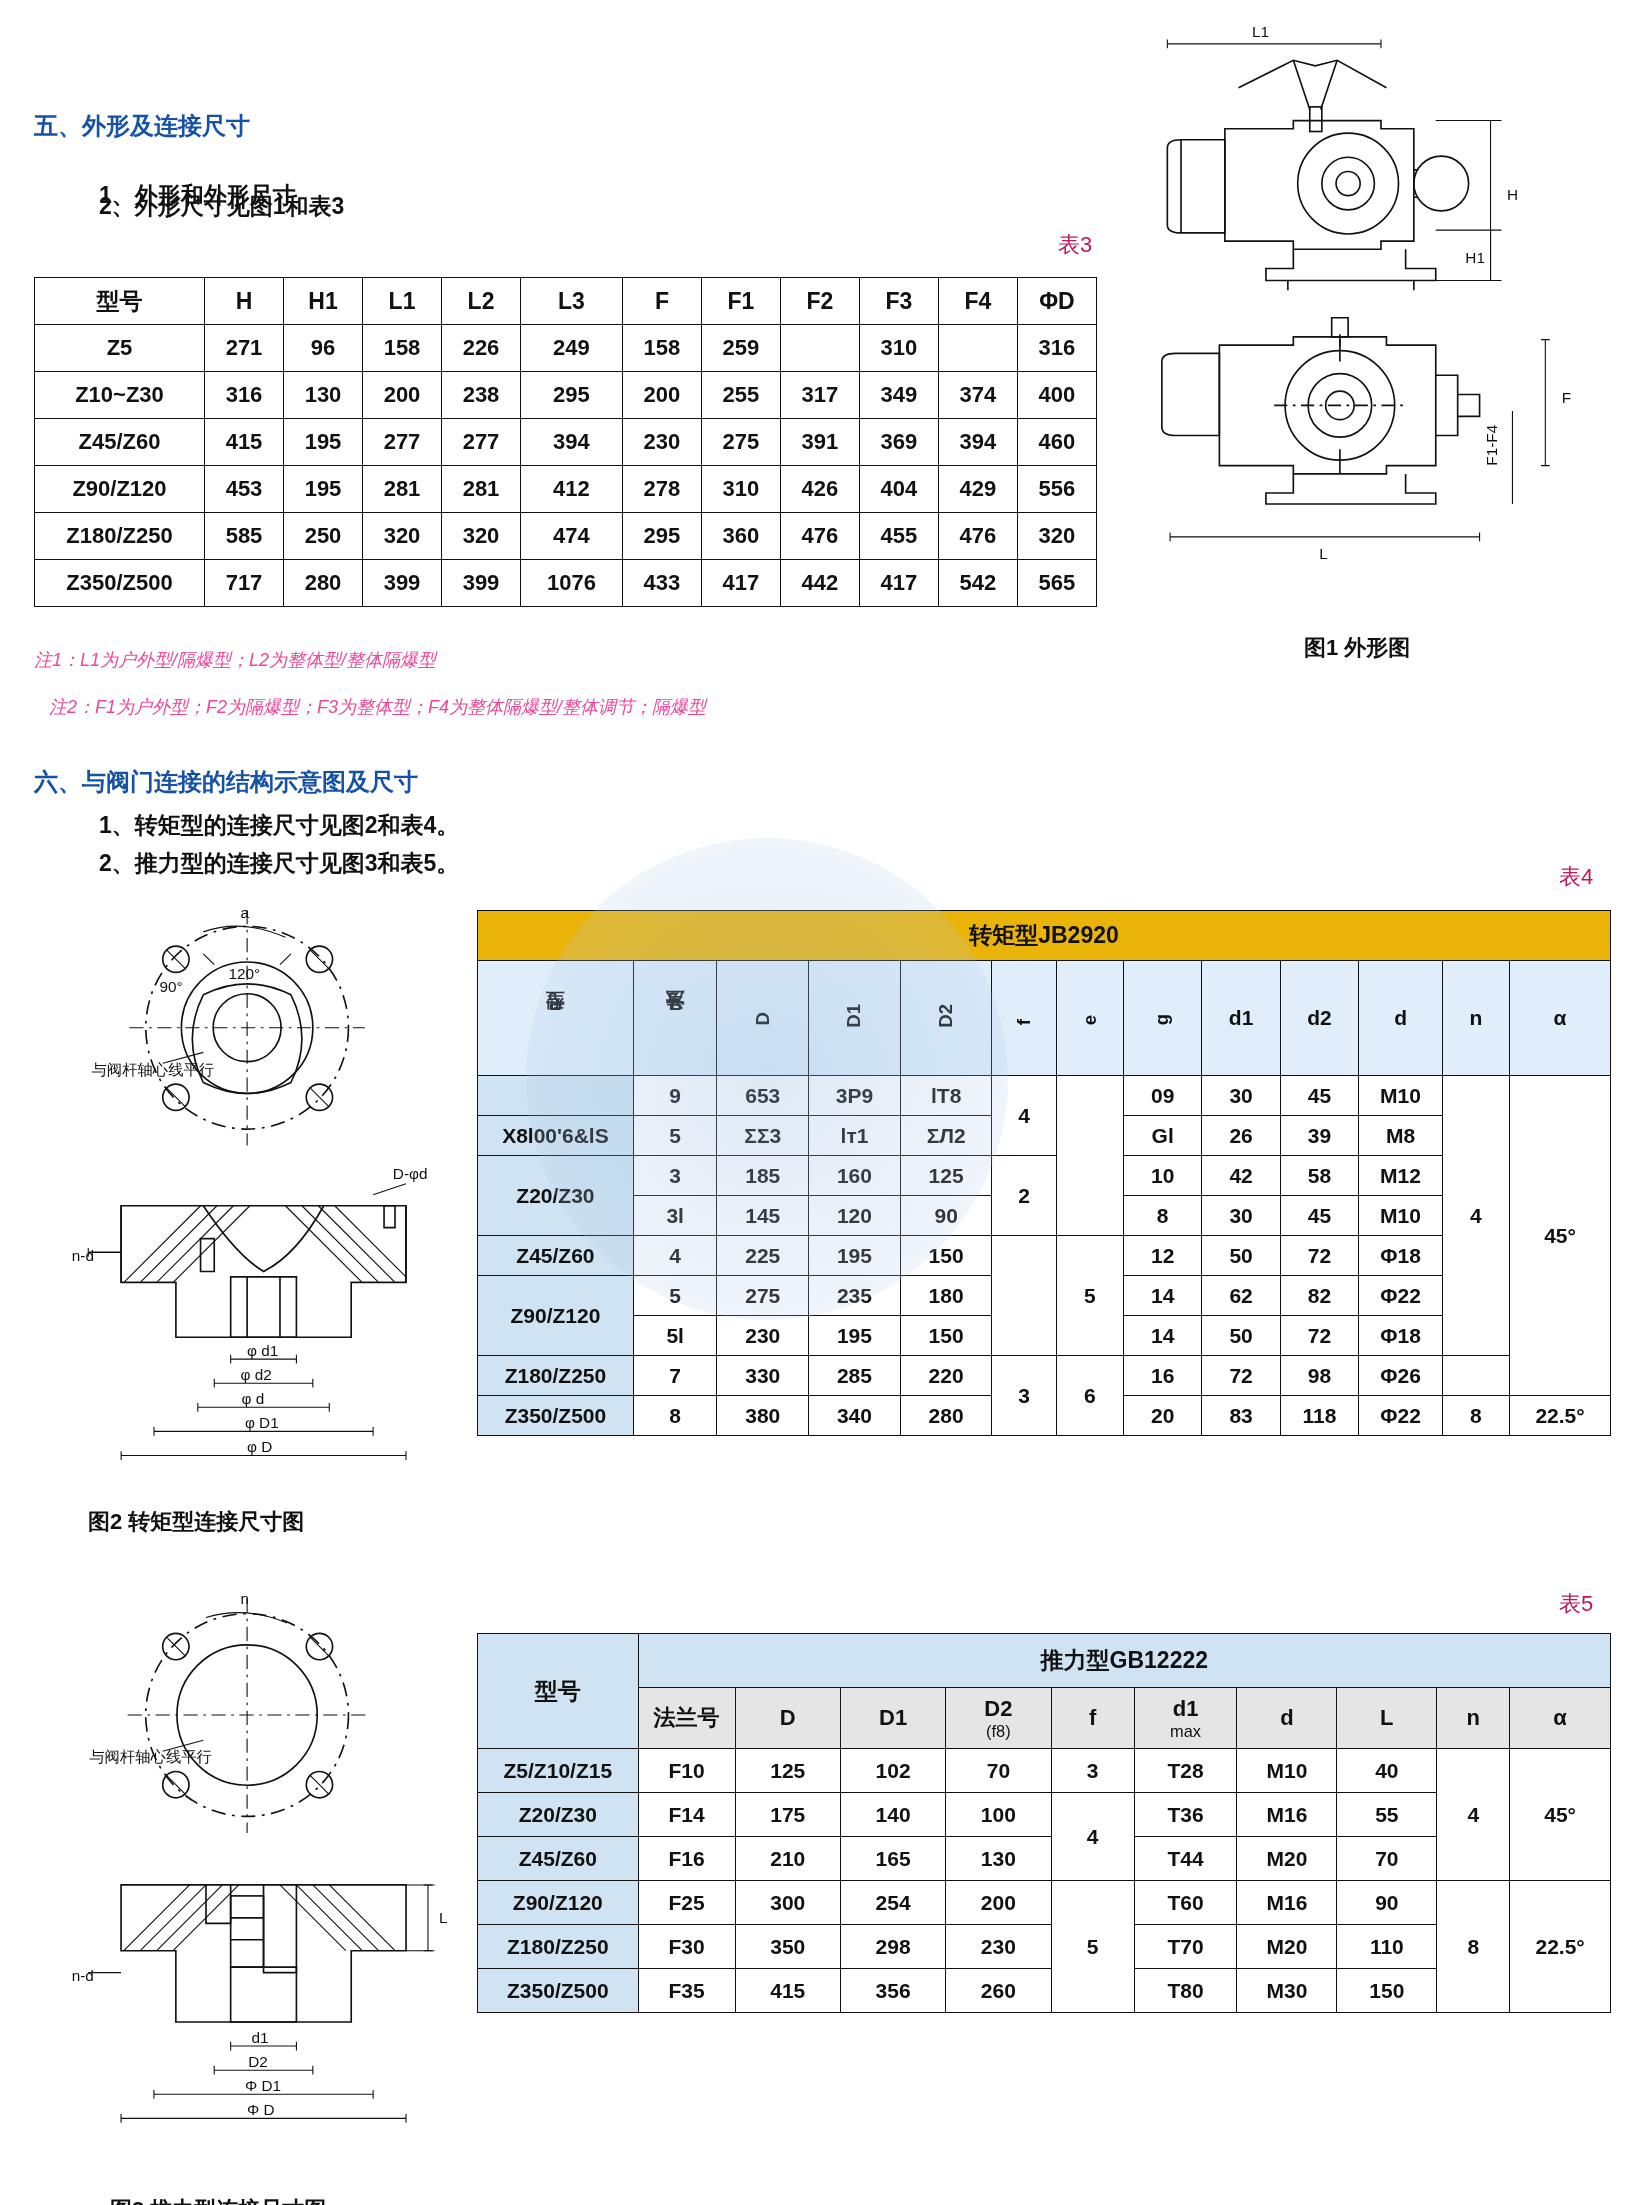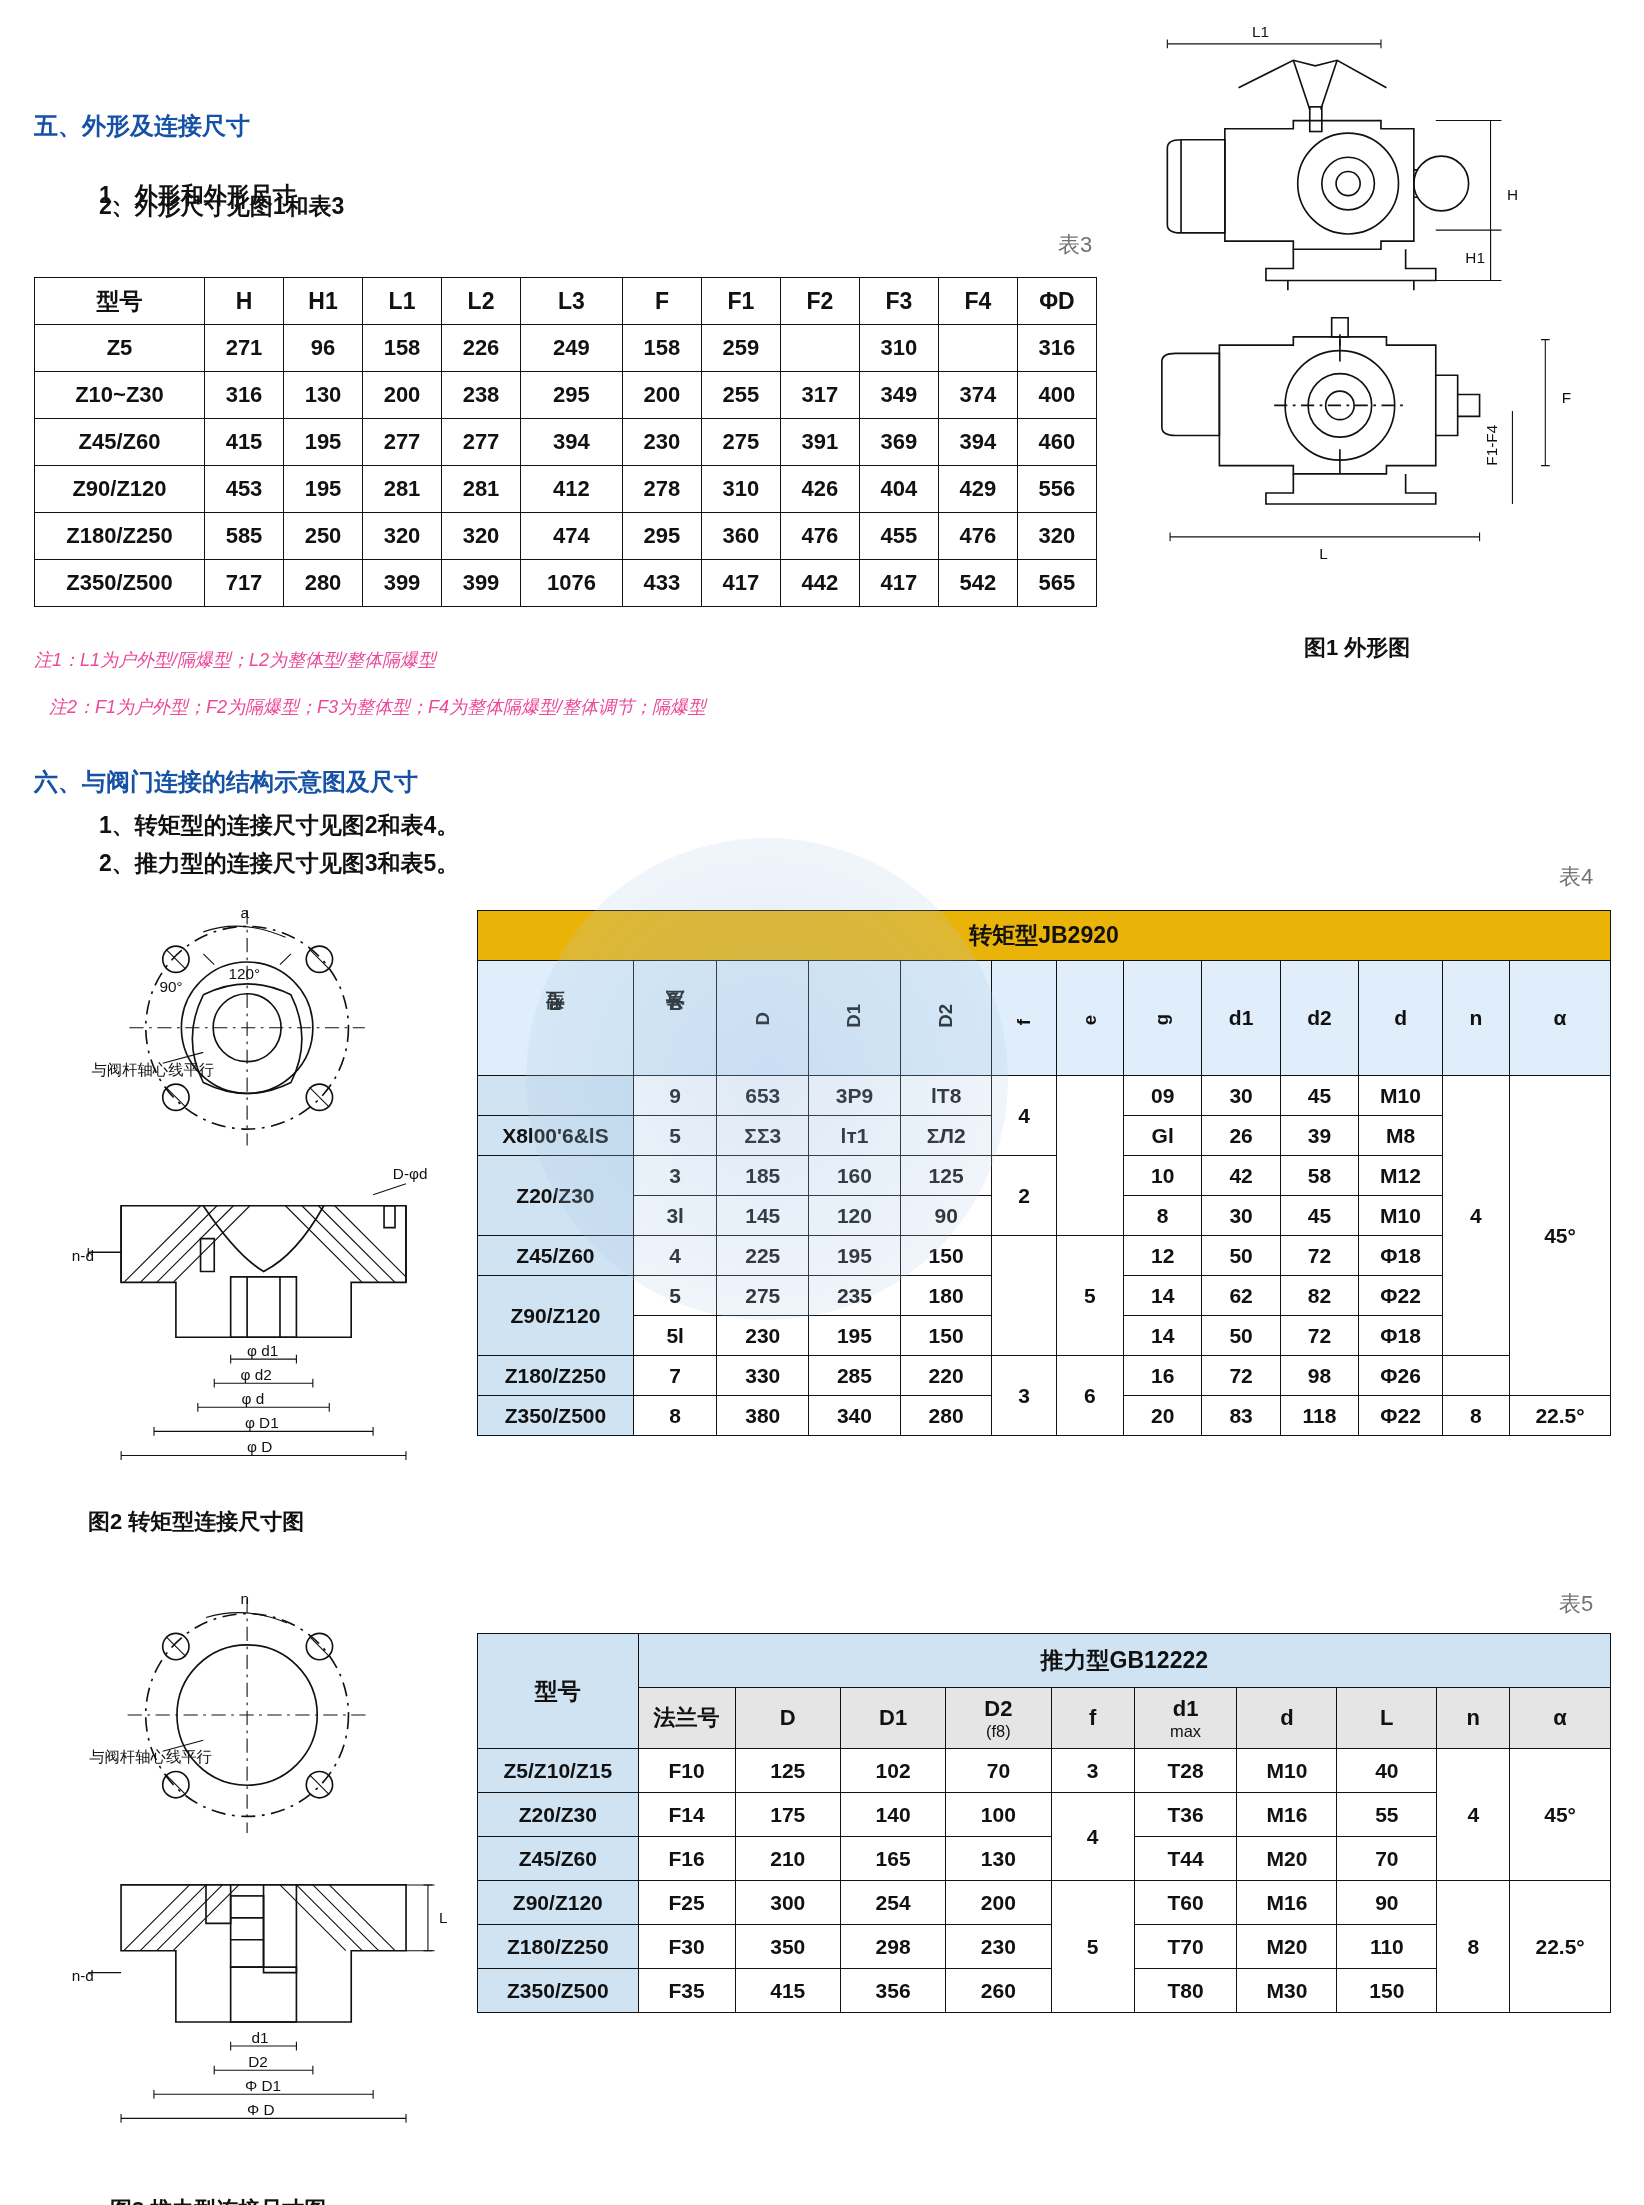--- a/index.html
+++ b/index.html
@@ -26,21 +26,21 @@
     white-space:nowrap;
   }
   .sub-line{
     position:absolute;font-size:23px;font-weight:bold;color:#111;
     white-space:nowrap;
   }
   .note{
     position:absolute;font-size:18px;color:#ec4899;white-space:nowrap;font-style:italic;
   }
   .tbl-cap{
-    position:absolute;font-size:22px;color:#737373;white-space:nowrap;
+    position:absolute;font-size:22px;color:#be185d;white-space:nowrap;
   }
   .fig-cap{
     position:absolute;font-size:22px;font-weight:bold;color:#111;white-space:nowrap;
   }
 
   
   table{border-collapse:collapse;}
   .t3{
     position:absolute;left:34px;top:277px;
     width:1063px;

